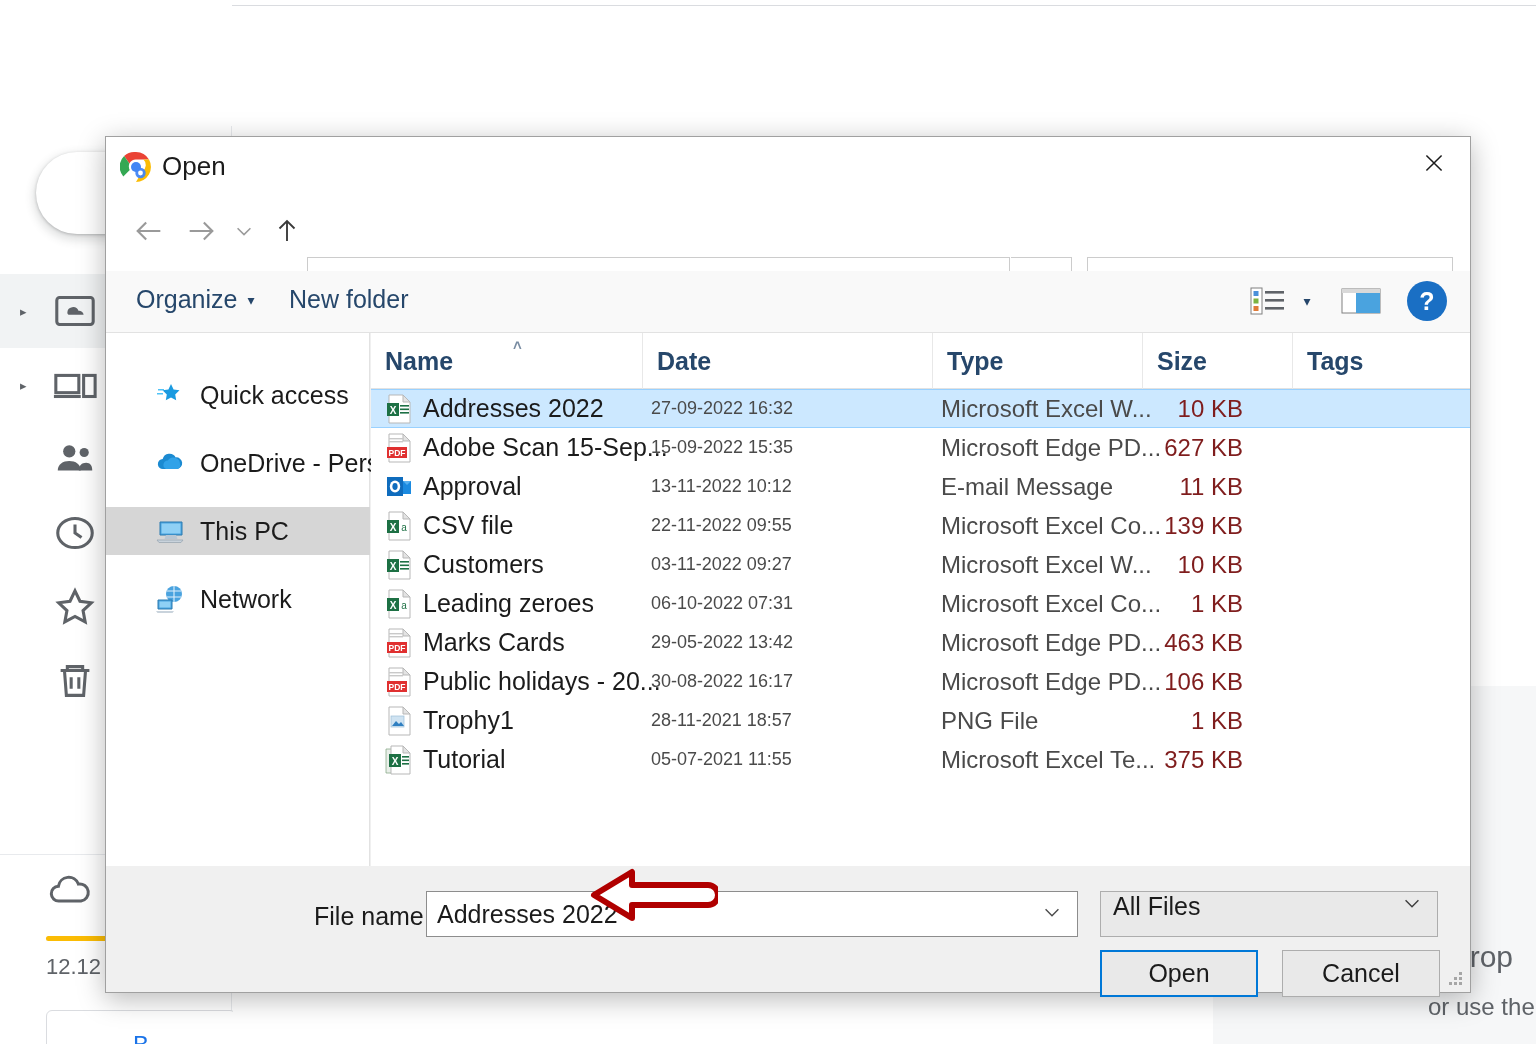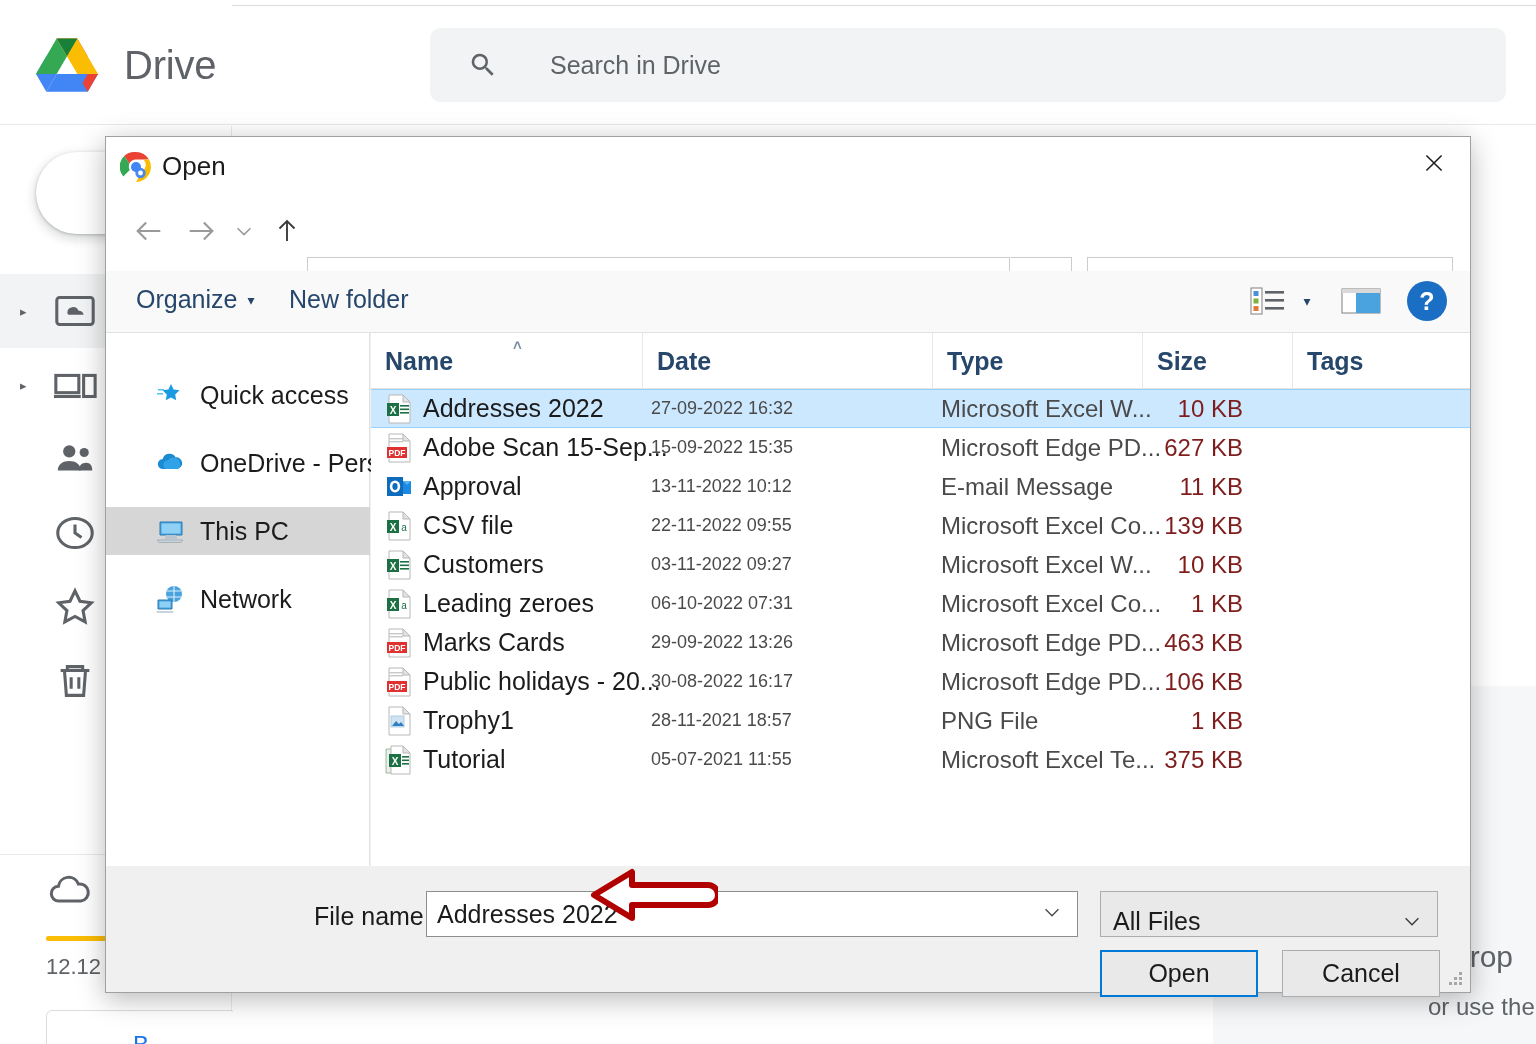--- a/index.html
+++ b/index.html
@@ -158,21 +158,21 @@
   #dlg-bottom { position:absolute; left:0; right:0; bottom:0; height: 126px; background:#f0f0f0; }
   #fn-label { position:absolute; left: 208px; top: 36px; font-size: 25px; color:#1b1b1b; }
   #fn-input {
     position:absolute; left: 320px; top: 25px; width: 652px; height: 46px;
     background:#fff; border:1px solid #8d8d8d; display:flex; align-items:center;
   }
   #fn-value { font-size: 25px; color:#1b1b1b; margin-left: 10px; }
   #fn-chevron { margin-left:auto; margin-right: 14px; color:#4a4a4a; }
   #filter-select {
     position:absolute; left: 994px; top: 25px; width: 338px; height: 46px;
-    background:#e9e9e9; border:1px solid #adadad; display:flex; align-items:flex-end;
+    background:#e9e9e9; border:1px solid #adadad; display:flex; align-items:flex-start;
   }
   #filter-value { font-size: 25px; color:#1b1b1b; margin-left: 12px; }
   #filter-chevron { margin-left:auto; margin-right: 14px; color:#3b3b3b; }
   #btn-open {
     position:absolute; left: 994px; top: 84px; width: 158px; height: 47px;
     background:#e9e9e9; border:2px solid #0078d7;
     display:flex; align-items:center; justify-content:center; font-size:25px; color:#1b1b1b;
   }
   #btn-cancel {
     position:absolute; left: 1176px; top: 84px; width: 158px; height: 47px;
@@ -185,40 +185,20 @@
   #annot-arrow { position:absolute; left: 588px; top: 866px; width: 130px; height: 58px; pointer-events:none; }
 </style>
 </head>
 <body>
 
 <div id="drive-app">
 
   <div id="drive-topline"></div>
   <div id="drive-topline-left"></div>
 
-  <div id="drive-header">
-    <div id="drive-logo-wrap">
-      <svg class="drive-logo" viewBox="0 0 87 76">
-        <path d="M14.5 75 0 50l14.5-25 14.5 25z" fill="#4285f4"></path>
-        <path d="M29 0h29l14.5 25H43.5z" fill="#ea4335" transform="translate(0,0)"></path>
-        <path d="M29 0 14.5 25 0 50h29l14.5-25z" fill="#34a853"></path>
-        <path d="M58 0H29l14.5 25L58 50h29z" fill="#fbbc04"></path>
-        <path d="M14.5 75h58L87 50H29z" fill="#4285f4"></path>
-        <path d="M29 0h29l-14.5 25z" fill="#188038"></path>
-        <path d="M72.5 75 87 50H72.5l-7.2 12.5z" fill="#ea4335"></path>
-      </svg>
-      <div class="drive-title">Drive</div>
-    </div>
-    <div id="drive-search">
-      <svg class="drive-search-icon" viewBox="0 0 24 24">
-        <path d="M15.5 14h-.8l-.3-.3a6.5 6.5 0 1 0-.7.7l.3.3v.8l5 5 1.5-1.5-5-5zm-6 0a4.5 4.5 0 1 1 0-9 4.5 4.5 0 0 1 0 9z" fill="#5f6368"></path>
-      </svg>
-      <span class="drive-search-ph">Search in Drive</span>
-    </div>
-  </div>
 
   <div id="drive-rail">
     <div id="new-button">
       <svg class="plus-icon" viewBox="0 0 24 24">
         <rect x="10.5" y="3" width="3" height="18" fill="#34a853"></rect>
         <rect x="3" y="10.5" width="18" height="3" fill="#fbbc04"></rect>
         <rect x="10.5" y="3" width="3" height="8" fill="#ea4335"></rect>
         <rect x="13" y="10.5" width="8" height="3" fill="#4285f4"></rect>
       </svg>
     </div>
@@ -552,21 +532,21 @@
     <div class="file-row" style="top:290px">
       <svg class="f-icon" viewBox="0 0 28 30">
         <path d="M4 1h14l7 7v21H4z" fill="#fff" stroke="#b7b7b7"></path>
           <path d="M18 1l7 7h-7z" fill="#e3e3e3" stroke="#b7b7b7"></path>
         <rect x="4" y="5" width="14" height="1.4" fill="#c9c9c9"></rect>
           <rect x="4" y="8" width="14" height="1.4" fill="#c9c9c9"></rect>
         <rect x="2" y="14" width="20" height="11" fill="#e03030"></rect>
           <text x="12" y="22.5" text-anchor="middle" font-size="8.5" fill="#fff" font-family="Liberation Sans, sans-serif" font-weight="bold">PDF</text>
       </svg>
       <span class="f-name">Marks Cards</span>
-      <span class="f-date">29-09-2022 13:26</span>
+      <span class="f-date">29-05-2022 13:42</span>
       <span class="f-type">Microsoft Edge PD...</span>
       <span class="f-size">463 KB</span>
     </div>
 
     <div class="file-row" style="top:329px">
       <svg class="f-icon" viewBox="0 0 28 30">
         <path d="M4 1h14l7 7v21H4z" fill="#fff" stroke="#b7b7b7"></path>
           <path d="M18 1l7 7h-7z" fill="#e3e3e3" stroke="#b7b7b7"></path>
         <rect x="4" y="5" width="14" height="1.4" fill="#c9c9c9"></rect>
           <rect x="4" y="8" width="14" height="1.4" fill="#c9c9c9"></rect>

